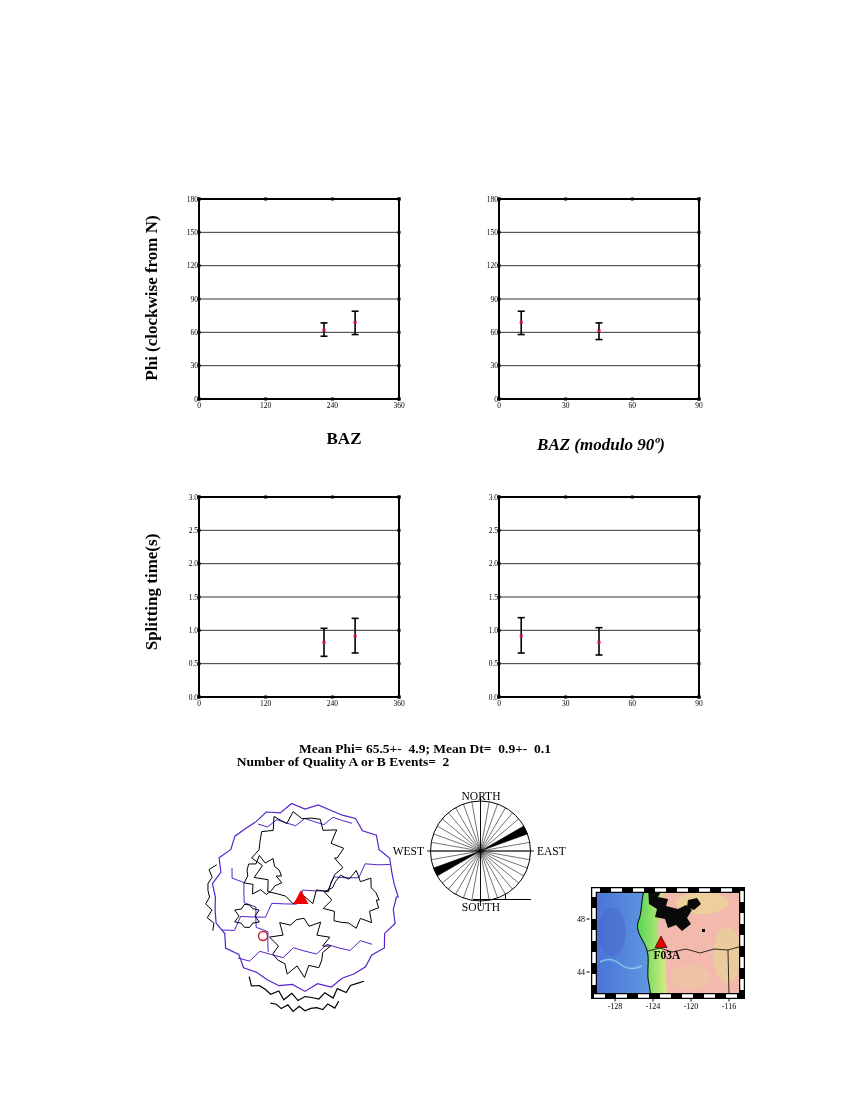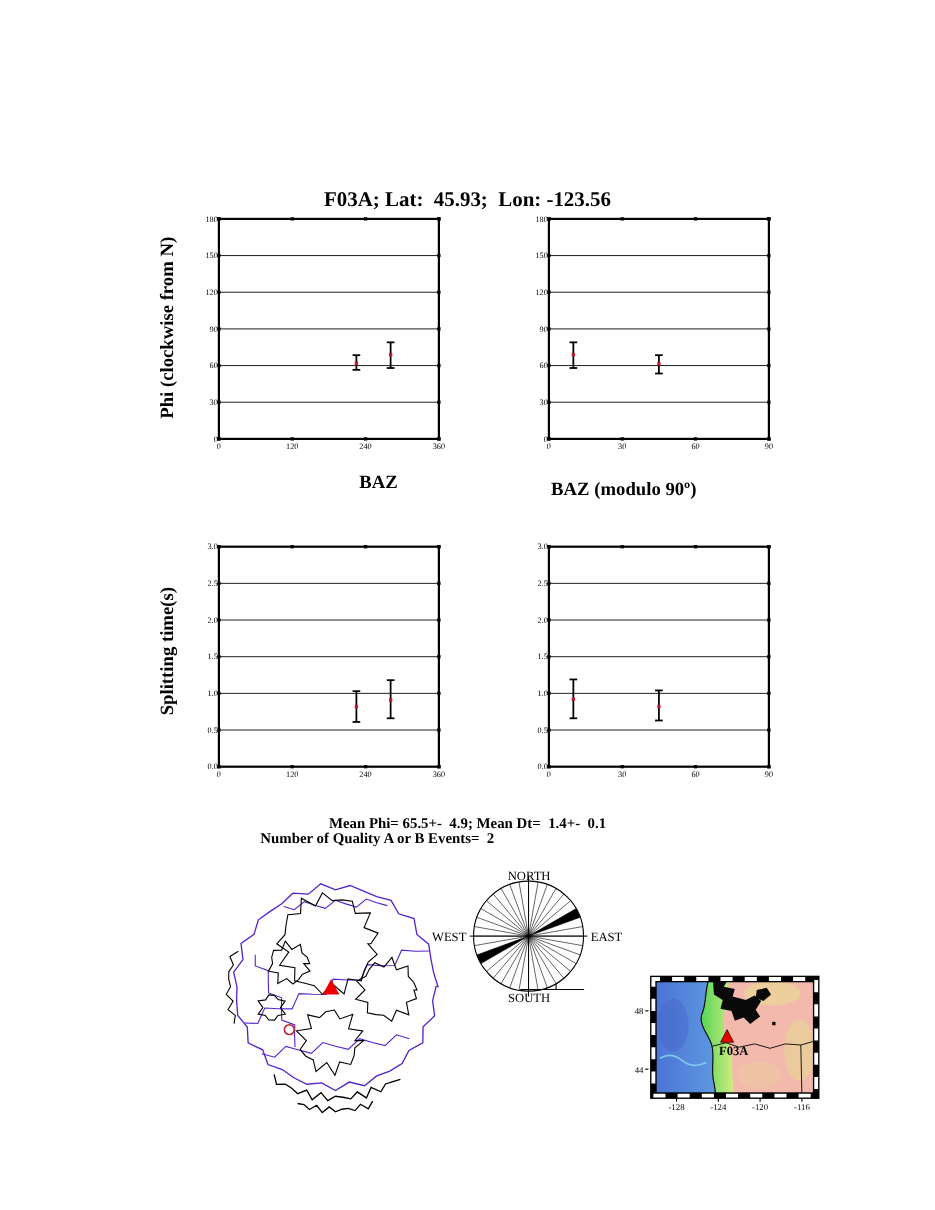--- a/index.html
+++ b/index.html
@@ -7,43 +7,42 @@
         font-family:"Liberation Serif","DejaVu Serif",serif;}
   svg.layer{position:absolute;left:0;top:0;}
   .title{position:absolute;top:171px;left:0;width:850px;text-align:center;
          font-size:19px;font-weight:bold;white-space:pre;color:#000;}
   .vlabel{position:absolute;left:2px;width:300px;text-align:center;height:20px;
           font-size:17px;font-weight:bold;transform:rotate(-90deg);white-space:pre;color:#000;}
   #phi-label{top:288px;}
   #dt-label{top:582px;}
   .hlabel{position:absolute;font-size:17px;font-weight:bold;white-space:pre;color:#000000;}
   #baz-label{top:429px;left:244px;width:200px;text-align:center;}
-  #baz-mod-label{top:435px;left:501px;width:200px;text-align:left;}
+  #baz-mod-label{top:435px;left:501px;width:200px;text-align:center;font-style:italic;}
   .summary{position:absolute;font-size:13.5px;font-weight:bold;white-space:pre;color:#000;}
   #summary1{top:741px;left:0;width:850px;text-align:center;}
   #summary2{top:754px;left:16px;width:654px;text-align:center;}
   text{fill:#000;font-family:"Liberation Serif","DejaVu Serif",serif;}
   .tick{font-size:7.5px;}
   .rose-label{font-size:11.5px;}
   .map-station{font-size:11.5px;font-weight:bold;}
   .map-tick{font-size:8px;}
 </style>
 </head>
 <body>
 
 <div class="page">
 
-  <div class="title">F03A; Lat:  45.93;  Lon: -123.56</div>
 
   <div class="vlabel" id="phi-label">Phi (clockwise from N)</div>
   <div class="vlabel" id="dt-label">Splitting time(s)</div>
   <div class="hlabel" id="baz-label">BAZ</div>
   <div class="hlabel" id="baz-mod-label">BAZ (modulo 90º)</div>
 
-  <div class="summary" id="summary1">Mean Phi= 65.5+-  4.9; Mean Dt=  1.4+-  0.1</div>
+  <div class="summary" id="summary1">Mean Phi= 65.5+-  4.9; Mean Dt=  0.9+-  0.1</div>
   <div class="summary" id="summary2">Number of Quality A or B Events=  2</div>
 
   <svg class="layer" id="plots-svg" width="850" height="1100">
       <g>
         <line x1="199" y1="365.6666666666667" x2="399" y2="365.6666666666667" stroke="#000" stroke-width="0.8"></line>
         <line x1="199" y1="332.33333333333337" x2="399" y2="332.33333333333337" stroke="#000" stroke-width="0.8"></line>
         <line x1="199" y1="299" x2="399" y2="299" stroke="#000" stroke-width="0.8"></line>
         <line x1="199" y1="265.6666666666667" x2="399" y2="265.6666666666667" stroke="#000" stroke-width="0.8"></line>
         <line x1="199" y1="232.33333333333331" x2="399" y2="232.33333333333331" stroke="#000" stroke-width="0.8"></line>
         <rect x="199" y="199" width="200" height="200" fill="none" stroke="#000" stroke-width="2"></rect>

